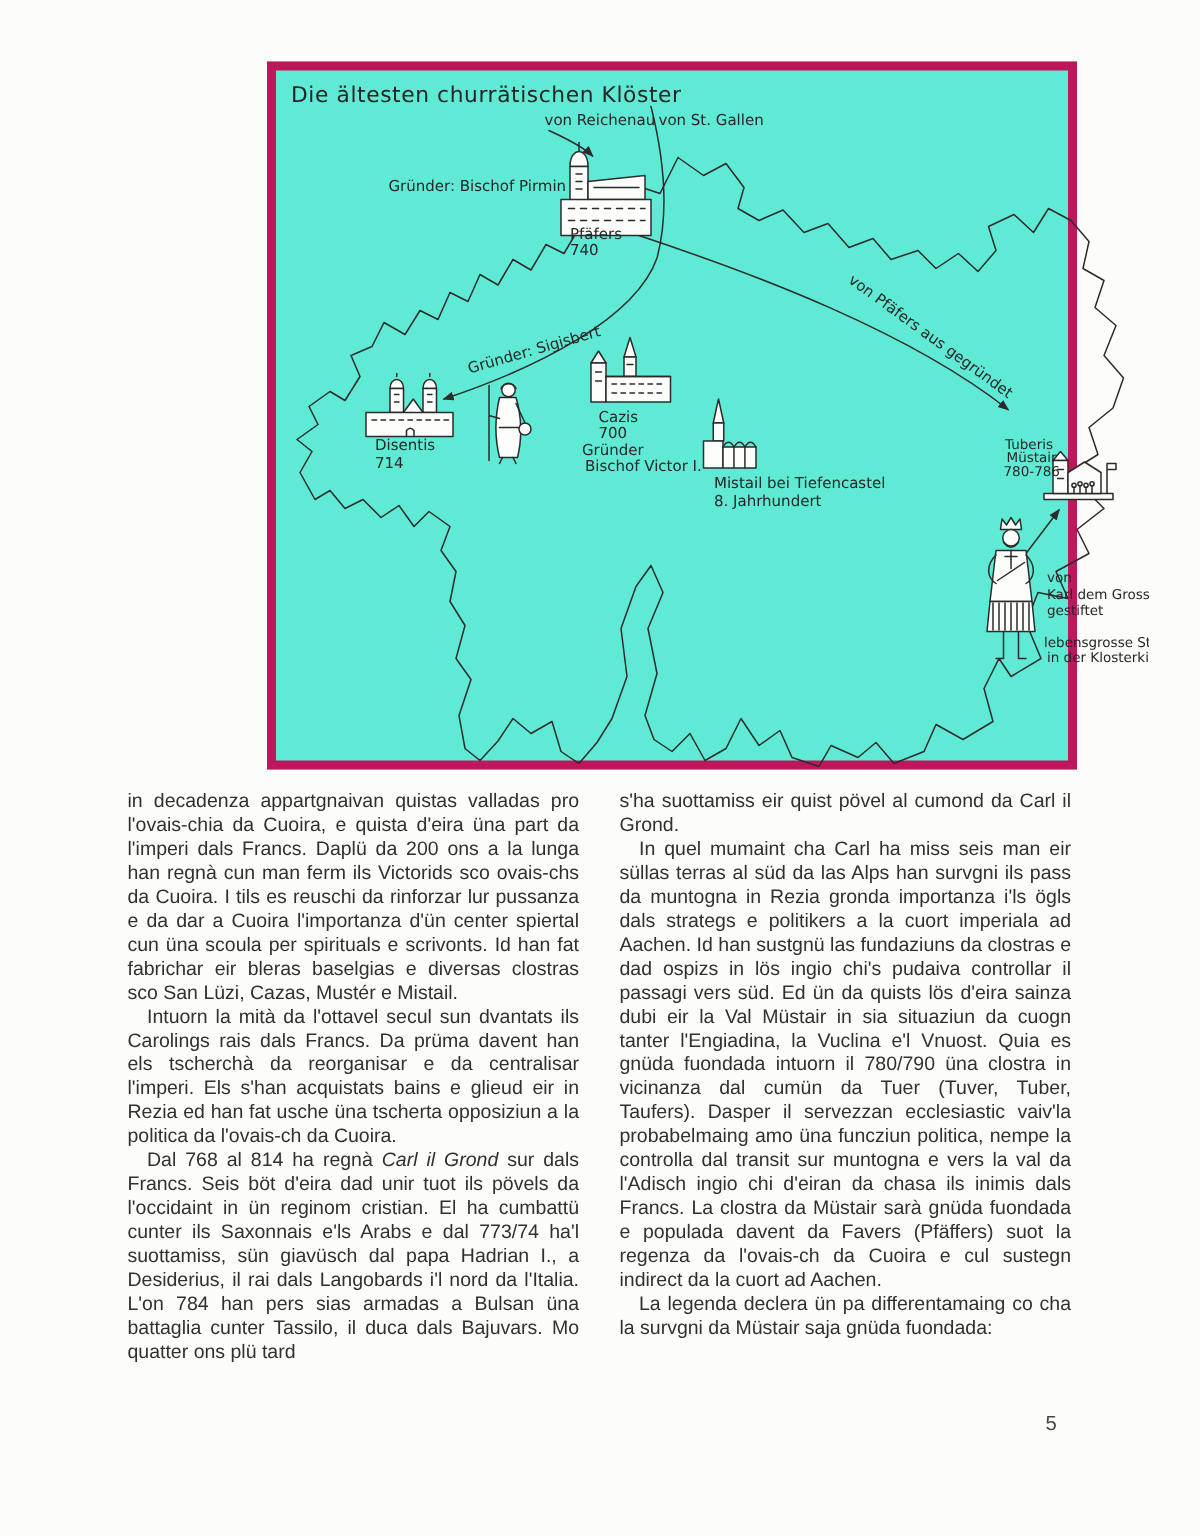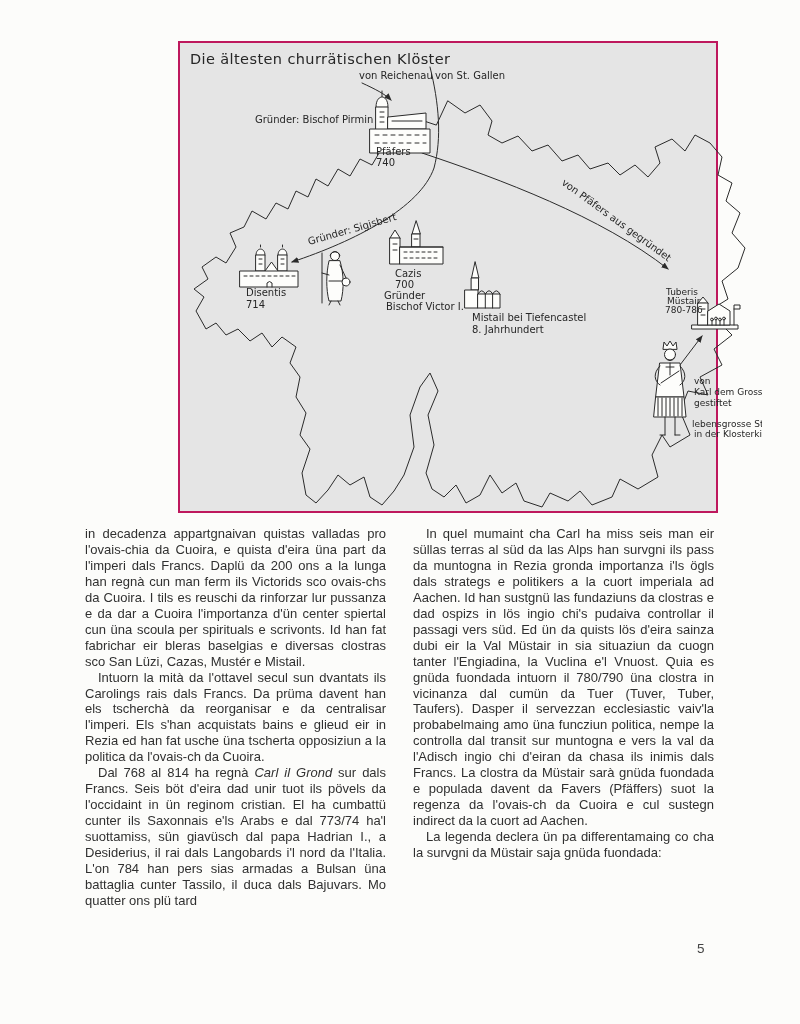--- a/index.html
+++ b/index.html
@@ -1,21 +1,21 @@
 <!DOCTYPE html>
 <html><head>
 <meta charset="utf-8">
 <style>
   html,body{margin:0;padding:0;background:#ffffff;}
   .page{position:relative;width:800px;height:1024px;background:#fcfcfa;
         font-family:"Liberation Sans",sans-serif;overflow:hidden;}
   .caption{position:absolute;left:22px;top:62px;width:156px;
            font-size:13px;line-height:17.5px;color:#3d3d3d;}
   .map-frame{position:absolute;left:178px;top:41px;width:540px;height:472px;
-             border:2px solid #be185d;background:#e5e5e5;box-sizing:border-box;}
+             border:6px solid #be185d;background:#5eead4;box-sizing:border-box;}
   .map-frame svg{display:block;}
   svg text{font-family:"DejaVu Sans",sans-serif;fill:#262626;}
   .map-title{font-size:14.5px;letter-spacing:.4px;}
   .map-label{font-size:10px;}
   .map-label-sm{font-size:9px;}
   .cols{position:absolute;left:85px;top:526px;width:629px;display:flex;gap:27px;
         color:#303030;font-size:13px;line-height:15.95px;text-align:justify;}
   .col{width:309px;}
   .col p{margin:0;}
   .col p.ind{text-indent:13px;}
@@ -168,20 +168,21 @@
     </svg>
   </div>
 
   <div class="cols">
     <div class="col">
       <p>in decadenza appartgnaivan quistas valladas pro l'ovais-chia da Cuoira, e quista d'eira üna part da l'imperi dals Francs. Daplü da 200 ons a la lunga han regnà cun man ferm ils Victorids sco ovais-chs da Cuoira. I tils es reuschi da rinforzar lur pussanza e da dar a Cuoira l'importanza d'ün center spiertal cun üna scoula per spirituals e scrivonts. Id han fat fabrichar eir bleras baselgias e diversas clostras sco San Lüzi, Cazas, Mustér e Mistail.</p>
       <p class="ind">Intuorn la mità da l'ottavel secul sun dvantats ils Carolings rais dals Francs. Da prüma davent han els tscherchà da reorganisar e da centralisar l'imperi. Els s'han acquistats bains e glieud eir in Rezia ed han fat usche üna tscherta opposiziun a la politica da l'ovais-ch da Cuoira.</p>
       <p class="ind"><span>Dal 768 al 814 ha regnà </span><i>Carl il Grond</i><span> sur dals Francs. Seis böt d'eira dad unir tuot ils pövels da l'occidaint in ün reginom cristian. El ha cumbattü cunter ils Saxonnais e'ls Arabs e dal 773/74 ha'l suottamiss, sün giavüsch dal papa Hadrian I., a Desiderius, il rai dals Langobards i'l nord da l'Italia. L'on 784 han pers sias armadas a Bulsan üna battaglia cunter Tassilo, il duca dals Bajuvars. Mo quatter ons plü tard</span></p>
     </div>
     <div class="col">
+      <p>s'ha suottamiss eir quist pövel al cumond da Carl il Grond.</p>
       <p class="ind">In quel mumaint cha Carl ha miss seis man eir süllas terras al süd da las Alps han survgni ils pass da muntogna in Rezia gronda importanza i'ls ögls dals strategs e politikers a la cuort imperiala ad Aachen. Id han sustgnü las fundaziuns da clostras e dad ospizs in lös ingio chi's pudaiva controllar il passagi vers süd. Ed ün da quists lös d'eira sainza dubi eir la Val Müstair in sia situaziun da cuogn tanter l'Engiadina, la Vuclina e'l Vnuost. Quia es gnüda fuondada intuorn il 780/790 üna clostra in vicinanza dal cumün da Tuer (Tuver, Tuber, Taufers). Dasper il servezzan ecclesiastic vaiv'la probabelmaing amo üna funcziun politica, nempe la controlla dal transit sur muntogna e vers la val da l'Adisch ingio chi d'eiran da chasa ils inimis dals Francs. La clostra da Müstair sarà gnüda fuondada e populada davent da Favers (Pfäffers) suot la regenza da l'ovais-ch da Cuoira e cul sustegn indirect da la cuort ad Aachen.</p>
       <p class="ind">La legenda declera ün pa differentamaing co cha la survgni da Müstair saja gnüda fuondada:</p>
     </div>
   </div>
 
   <div class="pageno">5</div>
 
 </div>
 
 </body></html>

